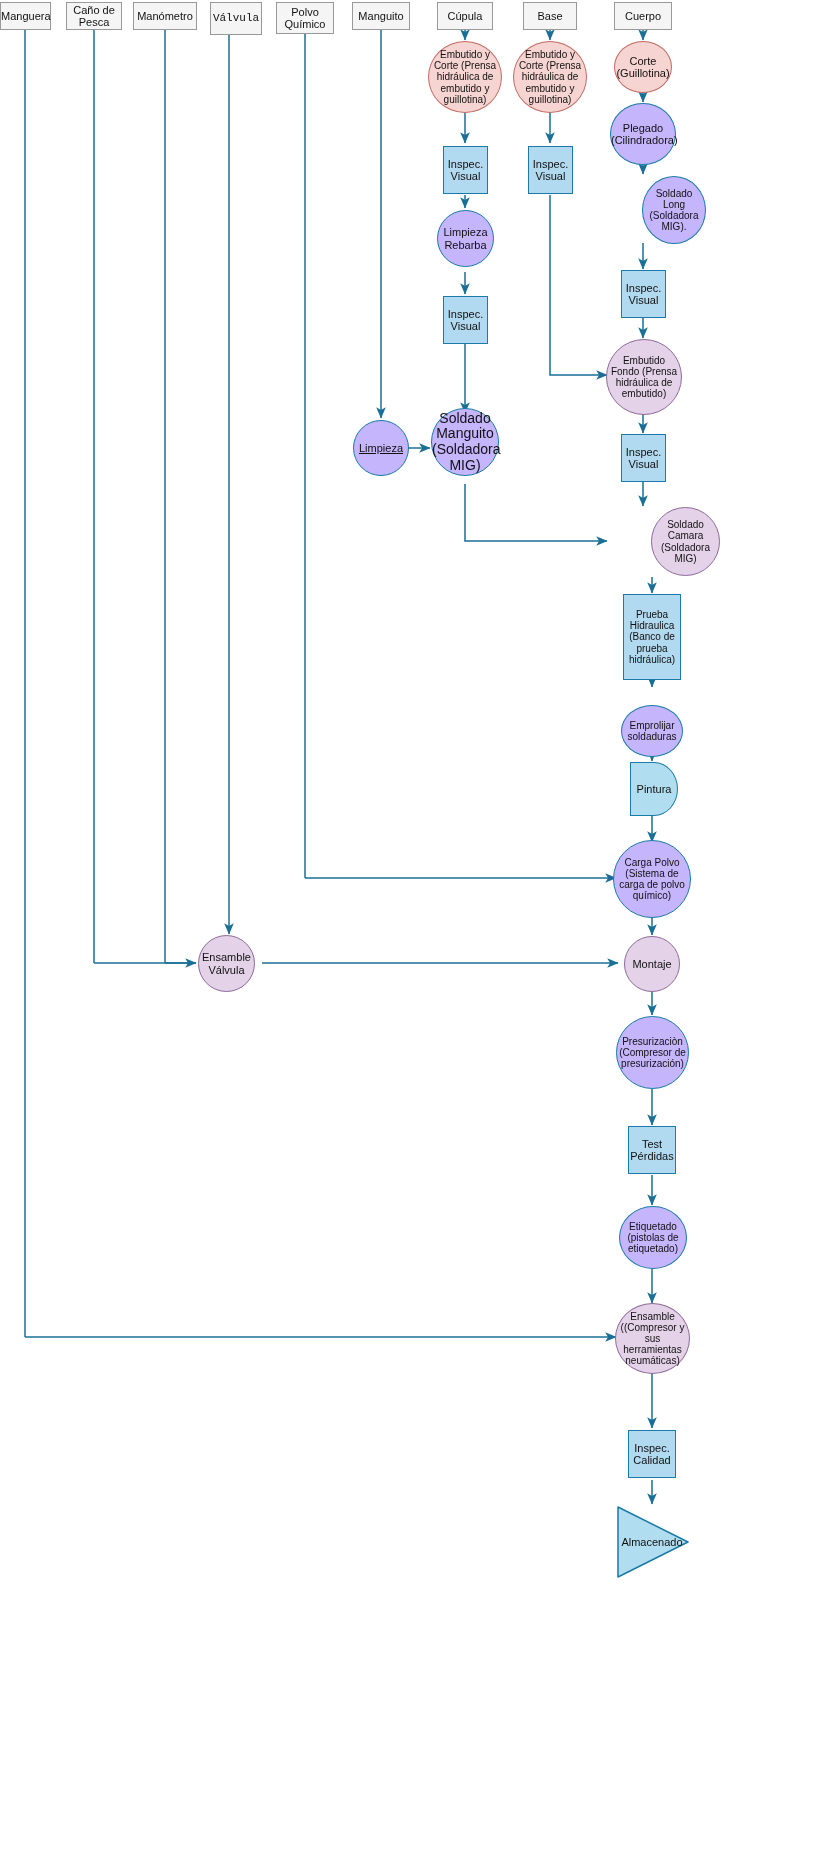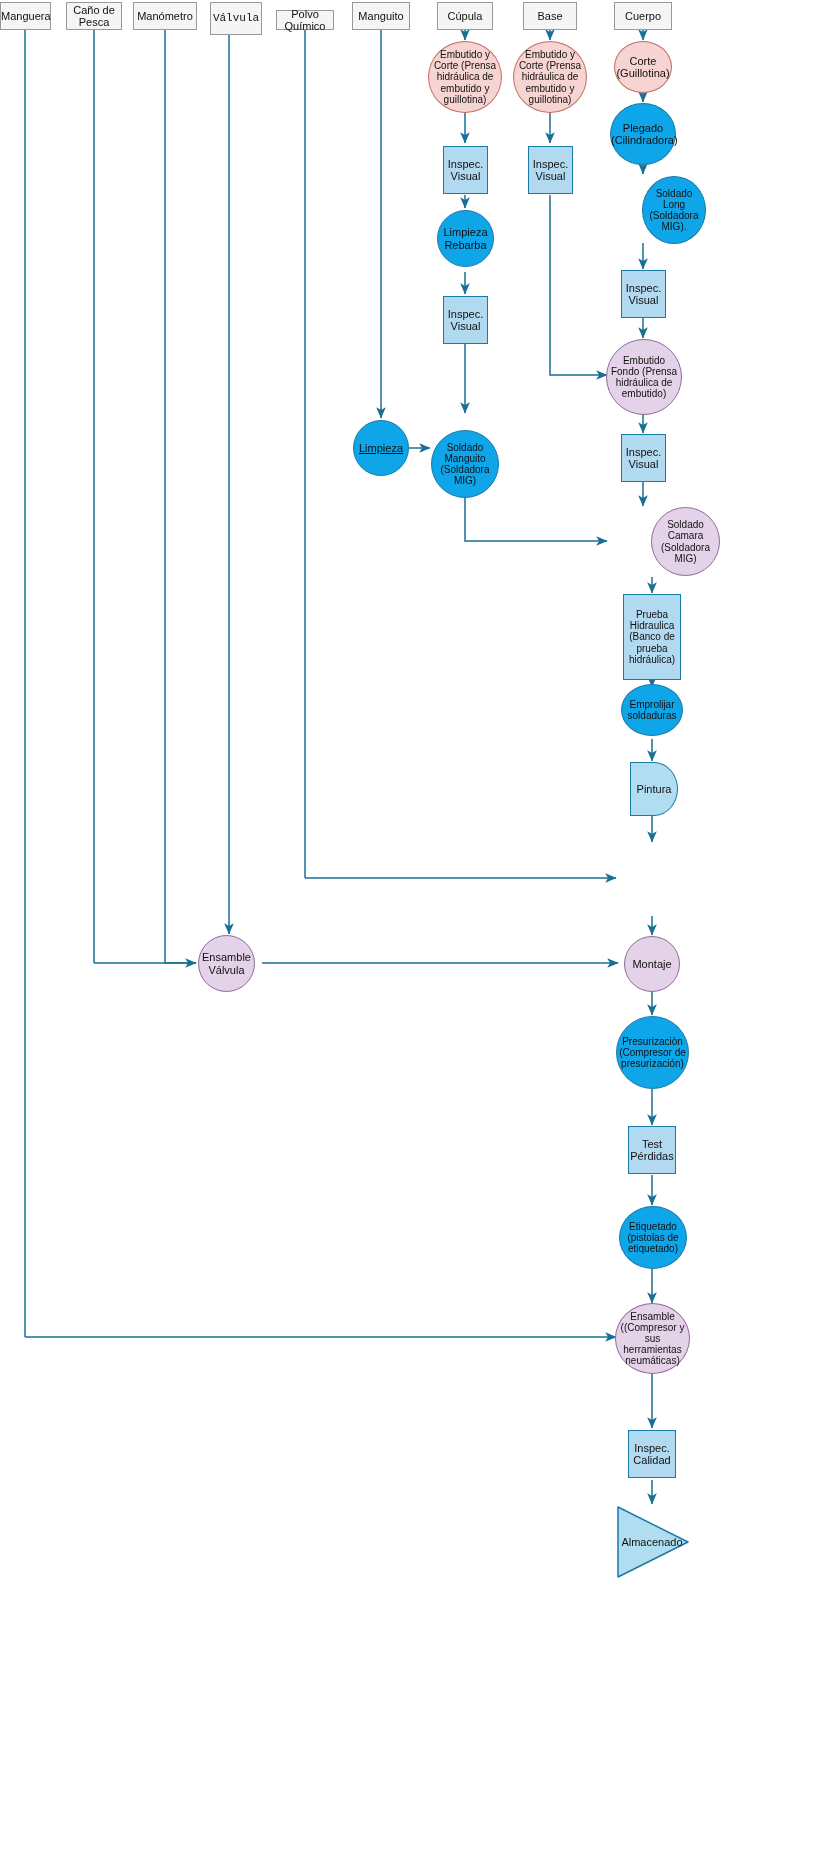--- a/index.html
+++ b/index.html
@@ -48,21 +48,21 @@
     border-radius:0;
     font-size:11px;
   }
   .shape-circle-pink{
     background:#f6d4d1;
     border:1px solid #c26b62;
     border-radius:50%;
     font-size:11px;
   }
   .shape-circle-blue{
-    background:#0ea5e9;
+    background:#c4b5fd;
     border:1px solid #1a7aa8;
     border-radius:50%;
     font-size:11px;
   }
   .shape-circle-purple{
     background:#e4d2e8;
     border:1px solid #8e6a9b;
     border-radius:50%;
     font-size:11px;
   }
@@ -152,21 +152,21 @@
   </div>
   <div class="node shape-header" style="left:66px;top:2px;width:56px;height:28px;">
     <span>Caño de Pesca</span>
   </div>
   <div class="node shape-header" style="left:133px;top:2px;width:64px;height:28px;">
     <span>Manómetro</span>
   </div>
   <div class="node shape-header" style="left:210px;top:2px;width:52px;height:33px;font-family:Liberation Mono, monospace;">
     <span>Válvula</span>
   </div>
-  <div class="node shape-header" style="left:276px;top:10px;width:58px;height:20px;">
+  <div class="node shape-header" style="left:276px;top:2px;width:58px;height:32px;">
     <span>Polvo Químico</span>
   </div>
   <div class="node shape-header" style="left:352px;top:2px;width:58px;height:28px;">
     <span>Manguito</span>
   </div>
   <div class="node shape-header" style="left:437px;top:2px;width:56px;height:28px;">
     <span>Cúpula</span>
   </div>
   <div class="node shape-header" style="left:523px;top:2px;width:54px;height:28px;">
     <span>Base</span>
@@ -191,21 +191,21 @@
   <div class="node shape-circle-pink" style="left:513px;top:41px;width:74px;height:72px;font-size:10px;">
     <span>Embutido y Corte (Prensa hidráulica de embutido y guillotina)</span>
   </div>
   <div class="node shape-rect" style="left:528px;top:146px;width:45px;height:48px;">
     <span>Inspec. Visual</span>
   </div>
 
   <div class="node shape-circle-blue" style="left:353px;top:420px;width:56px;height:56px;text-decoration:underline;">
     <span>Limpieza</span>
   </div>
-  <div class="node shape-circle-blue" style="left:431px;top:430px;width:68px;height:68px;font-size:10px;">
+  <div class="node shape-circle-blue" style="left:431px;top:408px;width:68px;height:68px;font-size:14px;">
     <span>Soldado Manguito (Soldadora MIG)</span>
   </div>
 
   <div class="node shape-circle-pink" style="left:614px;top:41px;width:58px;height:52px;">
     <span>Corte (Guillotina)</span>
   </div>
   <div class="node shape-circle-blue" style="left:610px;top:103px;width:66px;height:62px;">
     <span>Plegado (Cilindradora)</span>
   </div>
   <div class="node shape-circle-blue" style="left:611px;top:176px;width:64px;height:68px;font-size:10px;margin-left:31px;">
@@ -219,25 +219,28 @@
   </div>
   <div class="node shape-rect" style="left:621px;top:434px;width:45px;height:48px;">
     <span>Inspec. Visual</span>
   </div>
   <div class="node shape-circle-purple" style="left:651px;top:507px;width:69px;height:69px;font-size:10px;">
     <span>Soldado Camara (Soldadora MIG)</span>
   </div>
   <div class="node shape-rect" style="left:623px;top:594px;width:58px;height:86px;font-size:10px;">
     <span>Prueba Hidraulica (Banco de prueba hidráulica)</span>
   </div>
-  <div class="node shape-circle-blue" style="left:621px;top:684px;width:62px;height:52px;font-size:10px;">
+  <div class="node shape-circle-blue" style="left:621px;top:705px;width:62px;height:52px;font-size:10px;">
     <span>Emprolijar soldaduras</span>
   </div>
   <div class="node shape-dshape" style="left:630px;top:762px;width:48px;height:54px;">
     <span>Pintura</span>
+  </div>
+  <div class="node shape-circle-blue" style="left:613px;top:840px;width:78px;height:78px;font-size:10px;">
+    <span>Carga Polvo (Sistema de carga de polvo químico)</span>
   </div>
   <div class="node shape-circle-purple" style="left:198px;top:935px;width:57px;height:57px;">
     <span>Ensamble Válvula</span>
   </div>
   <div class="node shape-circle-purple" style="left:624px;top:936px;width:56px;height:56px;">
     <span>Montaje</span>
   </div>
   <div class="node shape-circle-blue" style="left:616px;top:1016px;width:73px;height:73px;font-size:10px;">
     <span>Presurizaciòn (Compresor de presurización)</span>
   </div>

